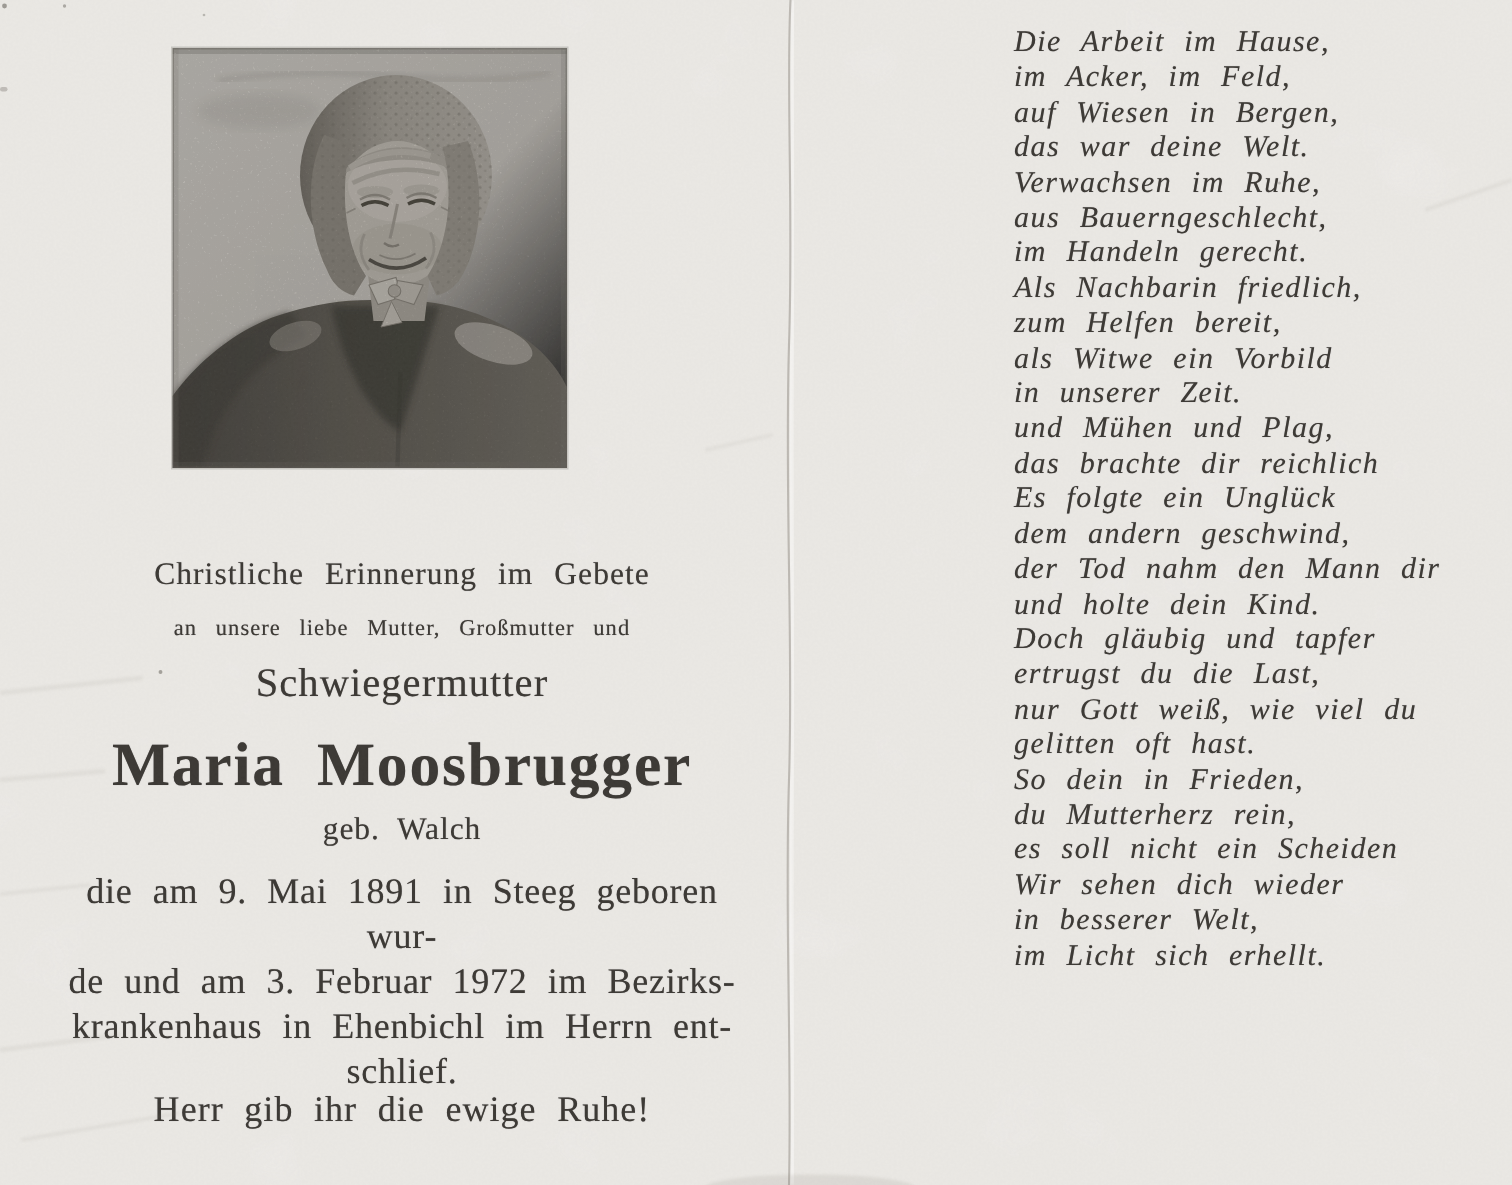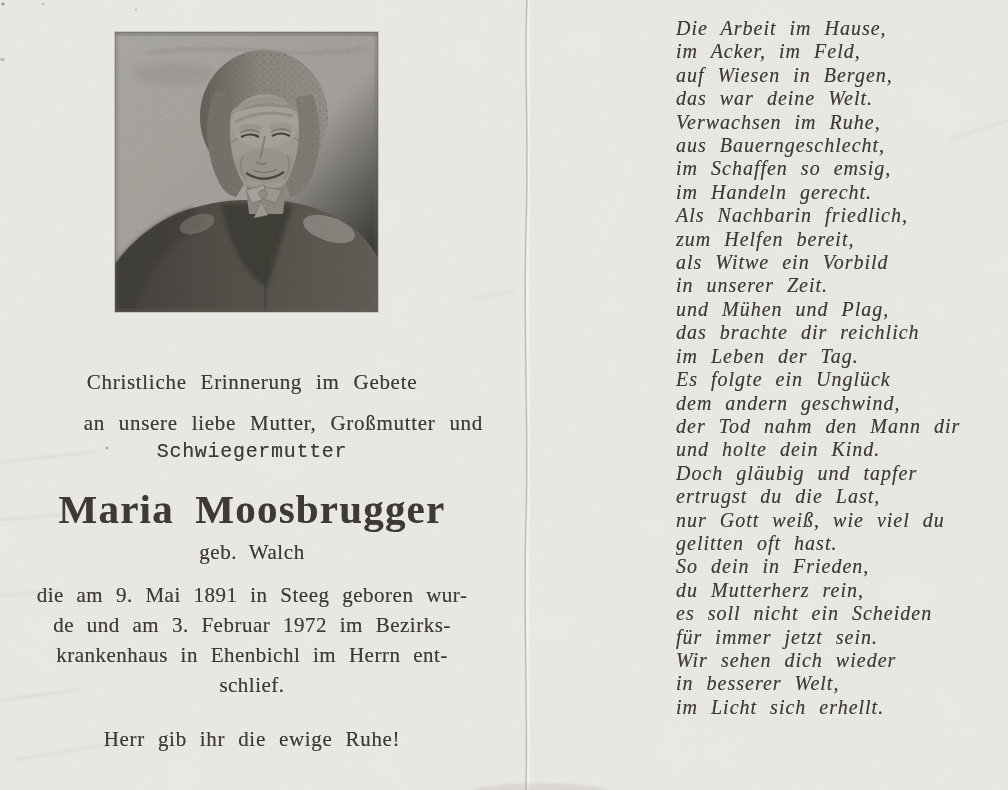--- a/index.html
+++ b/index.html
@@ -12,32 +12,32 @@
     color:#2f2c28;
     overflow:hidden;
   }
   .overlay{position:absolute;inset:0;pointer-events:none;}
   .photo{
     position:absolute;left:115px;top:32px;width:263px;height:280px;
     box-shadow:0 0 0 1px rgba(90,86,80,.25);
   }
   .photo svg{display:block;width:100%;height:100%;}
   .left-col{
-    position:absolute;left:21px;top:0;width:462px;height:706px;
+    position:absolute;left:37px;top:0;width:462px;height:706px;
     text-align:center;
   }
   .left-col > div{position:absolute;left:0;width:100%;}
   .t{ text-shadow:0 0 .5px rgba(47,44,40,.55); }
   .dedication-1{top:370px;font-size:21px;letter-spacing:.7px;word-spacing:8px;}
-  .dedication-2{top:411px;font-size:21px;letter-spacing:.7px;word-spacing:8px;text-align:right;}
-  .dedication-3{top:440px;font-size:20px;letter-spacing:.7px;word-spacing:8px;font-family:Liberation Mono, monospace;}
+  .dedication-2{top:411px;font-size:15px;letter-spacing:.7px;word-spacing:8px;}
+  .dedication-3{top:440px;font-size:27px;letter-spacing:.7px;word-spacing:8px;}
   .deceased-name{top:484px;font-size:41px;font-weight:bold;letter-spacing:1.2px;word-spacing:10px;line-height:50px;}
   .maiden-name{top:540px;font-size:21px;letter-spacing:.6px;word-spacing:6px;}
-  .obituary{top:580px;font-size:21px;line-height:30px;letter-spacing:.5px;word-spacing:7px;}
-  .prayer-line{top:727px;font-size:21px;letter-spacing:.7px;word-spacing:7px;}
+  .obituary{top:580px;font-size:24px;line-height:30px;letter-spacing:.5px;word-spacing:7px;}
+  .prayer-line{top:727px;font-size:24px;letter-spacing:.7px;word-spacing:7px;}
   .poem{
     position:absolute;left:676px;top:17px;width:330px;
     font-size:20px;font-style:italic;line-height:23.4px;
     letter-spacing:1px;word-spacing:7px;
   }
   .poem .poem-line{white-space:nowrap;text-shadow:0 0 .5px rgba(47,44,40,.5);font-family:Liberation Serif, serif;}
 </style>
 </head>
 <body>
 
@@ -153,41 +153,38 @@
     <div class="t prayer-line">Herr gib ihr die ewige Ruhe!</div>
   </div>
 
   <div class="poem">
       <div class="poem-line">Die Arbeit im Hause,</div>
       <div class="poem-line">im Acker, im Feld,</div>
       <div class="poem-line">auf Wiesen in Bergen,</div>
       <div class="poem-line">das war deine Welt.</div>
       <div class="poem-line">Verwachsen im Ruhe,</div>
       <div class="poem-line">aus Bauerngeschlecht,</div>
-      <div class="poem-line">im Schaffen so emsig,</div>
       <div class="poem-line">im Handeln gerecht.</div>
       <div class="poem-line">Als Nachbarin friedlich,</div>
       <div class="poem-line">zum Helfen bereit,</div>
       <div class="poem-line">als Witwe ein Vorbild</div>
       <div class="poem-line">in unserer Zeit.</div>
       <div class="poem-line">und Mühen und Plag,</div>
       <div class="poem-line">das brachte dir reichlich</div>
-      <div class="poem-line">im Leben der Tag.</div>
       <div class="poem-line">Es folgte ein Unglück</div>
       <div class="poem-line">dem andern geschwind,</div>
       <div class="poem-line">der Tod nahm den Mann dir</div>
       <div class="poem-line">und holte dein Kind.</div>
       <div class="poem-line">Doch gläubig und tapfer</div>
       <div class="poem-line">ertrugst du die Last,</div>
       <div class="poem-line">nur Gott weiß, wie viel du</div>
       <div class="poem-line">gelitten oft hast.</div>
       <div class="poem-line">So dein in Frieden,</div>
       <div class="poem-line">du Mutterherz rein,</div>
       <div class="poem-line">es soll nicht ein Scheiden</div>
-      <div class="poem-line">für immer jetzt sein.</div>
       <div class="poem-line">Wir sehen dich wieder</div>
       <div class="poem-line">in besserer Welt,</div>
       <div class="poem-line">im Licht sich erhellt.</div>
     </div>
 
   <div class="overlay">
     <svg width="1008" height="790" viewBox="0 0 1008 790" aria-hidden="true">
       <defs>
         <filter id="p-fine" x="0" y="0" width="100%" height="100%">
           <feTurbulence type="fractalNoise" baseFrequency="0.55" numOctaves="2" seed="11"></feTurbulence>

